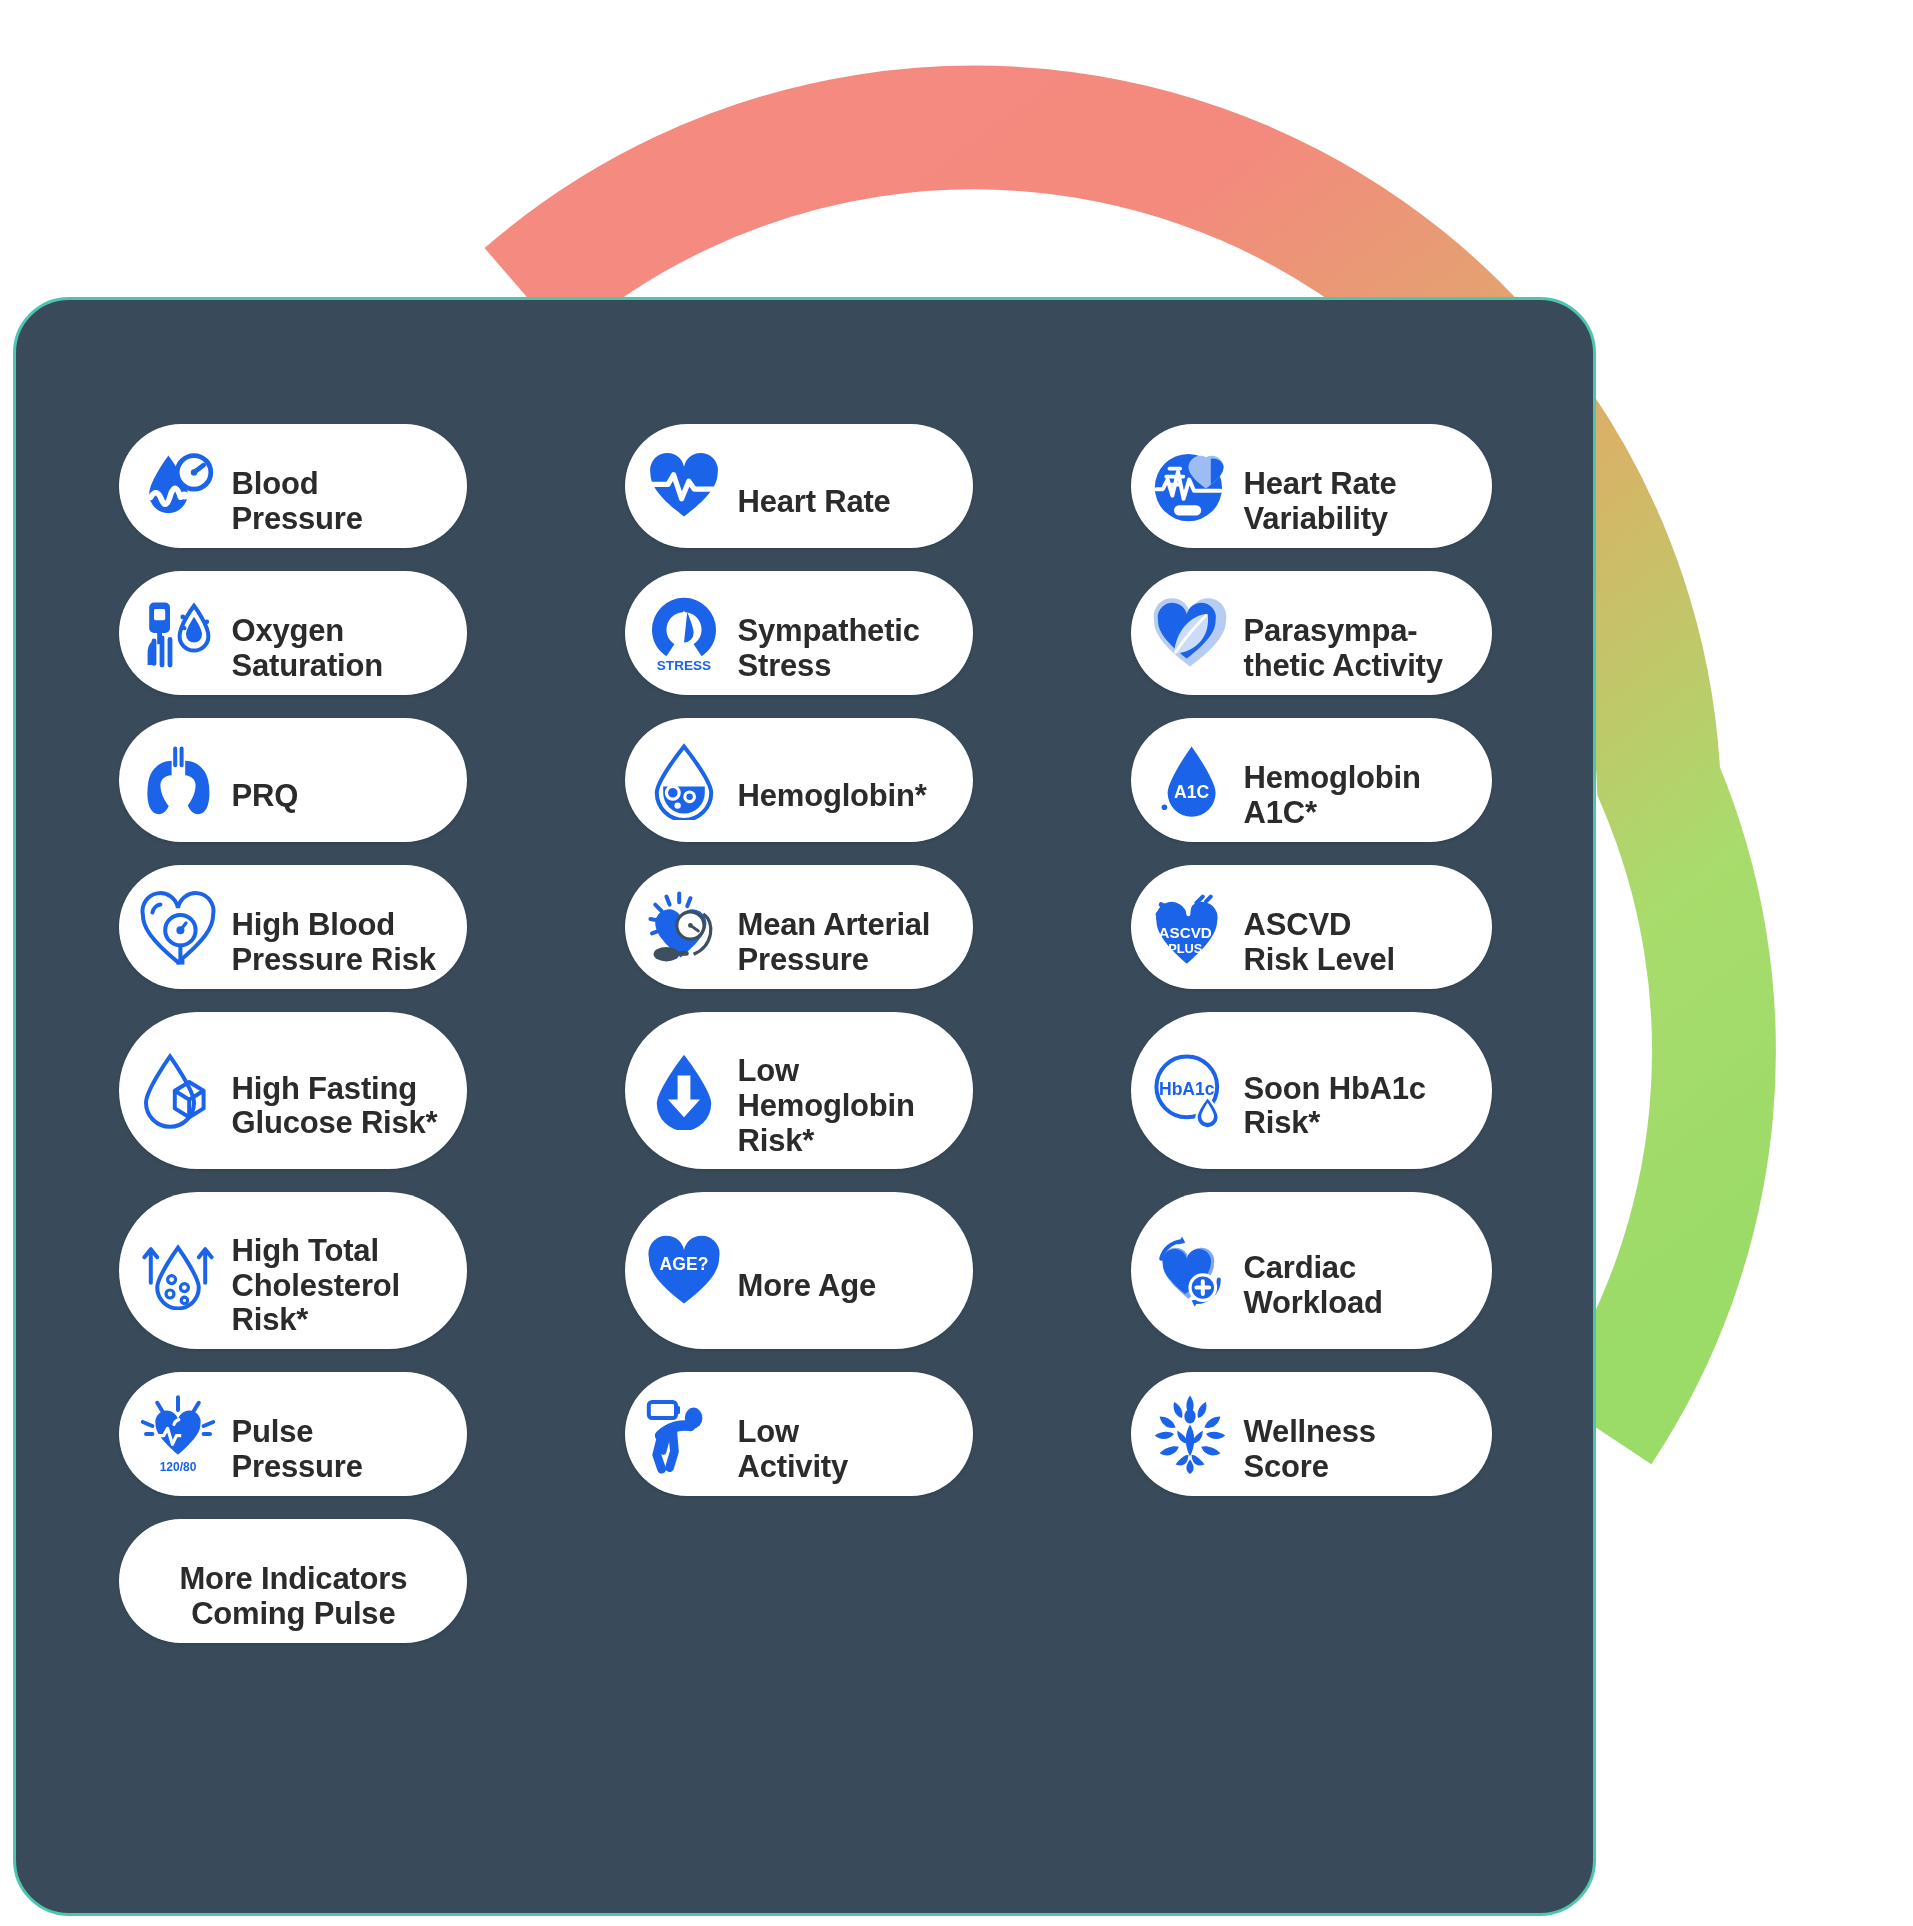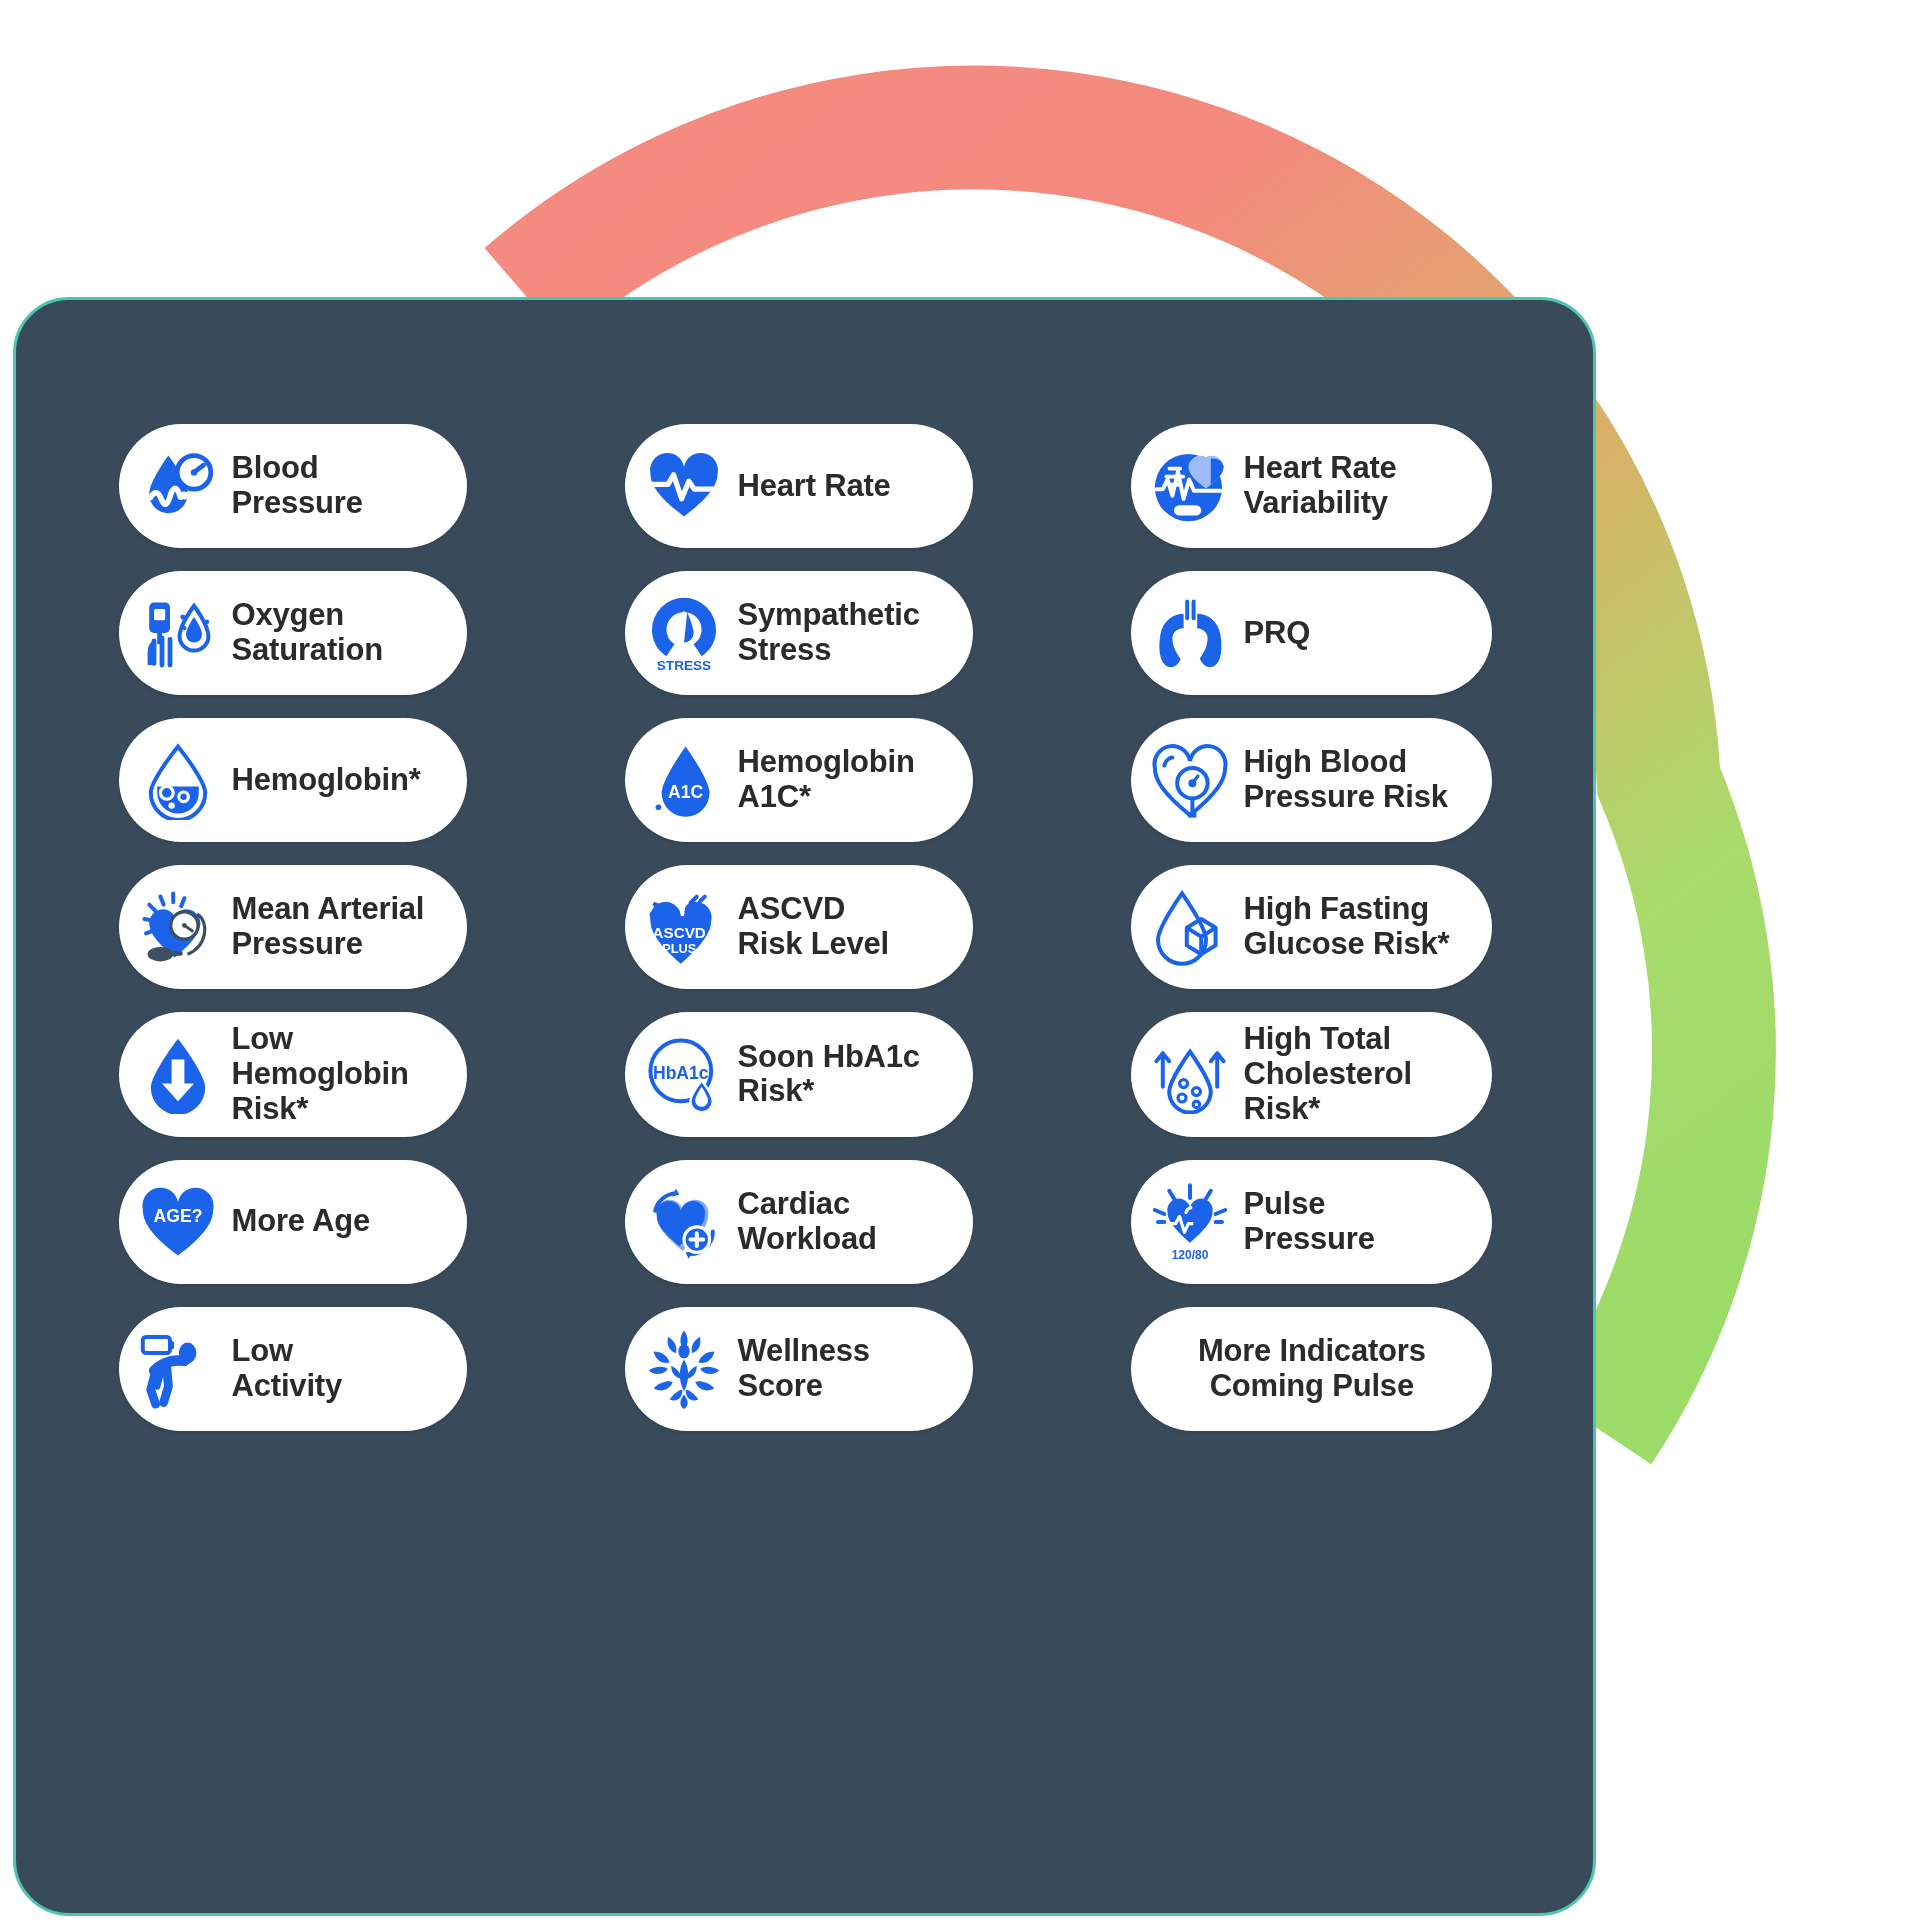--- a/index.html
+++ b/index.html
@@ -59,20 +59,21 @@
   }
   .pill .ic svg { width: 80px; height: 80px; display: block; }
 
   .pill .lbl {
     font-size: 31px;
     font-weight: 700;
     line-height: 1.12;
     color: #2B2B2B;
     letter-spacing: -0.2px;
     white-space: pre-line;
+    margin-top: 32px;
   }
   .pill.no-icon .lbl { text-align: center; }
 
   
   .c2 .lbl { }
 </style>
 </head>
 <body>
 
 <div id="stage">
@@ -157,20 +158,32 @@
           <span class="ic">
             <svg viewBox="0 0 100 100" xmlns="http://www.w3.org/2000/svg">
       <path d="M50 6 A40 40 0 0 1 90 46 A40 40 0 0 1 72 79 L62 64 A22 22 0 0 0 72 46 A22 22 0 0 0 28 46 A22 22 0 0 0 38 64 L28 79 A40 40 0 0 1 10 46 A40 40 0 0 1 50 6z" fill="#1B63E8"></path>
       <path d="M50 22 C50 22 38 40 38 50 a12 12 0 0 0 24 0 C62 40 50 22 50 22z" fill="#fff"></path>
       <path d="M54 24 C54 24 62 42 62 50 a12 12 0 0 1 -12 12z" fill="#1B63E8"></path>
       <text x="50" y="96" font-family="Liberation Sans, sans-serif" font-size="17" font-weight="700" fill="#1B63E8" text-anchor="middle">STRESS</text>
             </svg>
           </span>
           <span class="lbl">Sympathetic
 Stress</span>
+        </div>
+        <div class="pill c1">
+          <span class="ic">
+            <svg viewBox="0 0 100 100" xmlns="http://www.w3.org/2000/svg">
+      <path d="M50 92 C16 66 5 50 5 34 A21 21 0 0 1 50 25 A21 21 0 0 1 95 34 C95 50 84 66 50 92z" fill="#B6CCF3"></path>
+      <path d="M46 82 C18 60 10 47 10 34 A17 17 0 0 1 46 27 A17 17 0 0 1 82 34 C82 47 74 60 46 82z" fill="#1B63E8"></path>
+      <path d="M72 26 C50 28 32 48 30 76 C58 74 76 54 72 26z" fill="#CBDCF8"></path>
+      <path d="M70 28 C56 42 42 58 32 74" fill="none" stroke="#fff" stroke-width="3.5" stroke-linecap="round"></path>
+            </svg>
+          </span>
+          <span class="lbl">Parasympa-
+thetic Activity</span>
         </div>
         <div class="pill c2">
           <span class="ic">
             <svg viewBox="0 0 100 100" xmlns="http://www.w3.org/2000/svg">
       <rect x="44" y="8" width="5" height="26" rx="2.5" fill="#1B63E8"></rect>
       <rect x="52" y="8" width="5" height="26" rx="2.5" fill="#1B63E8"></rect>
       <path d="M42 26 C30 26 16 34 13 52 C10 70 12 88 22 92 C33 96 40 84 42 70z" fill="#1B63E8"></path>
       <path d="M59 26 C71 26 85 34 88 52 C91 70 89 88 79 92 C68 96 61 84 59 70z" fill="#1B63E8"></path>
       <path d="M50 96 C34 80 28 68 28 56 A13 13 0 0 1 50 48 A13 13 0 0 1 72 56 C72 68 66 80 50 96z" fill="#fff"></path>
             </svg>

